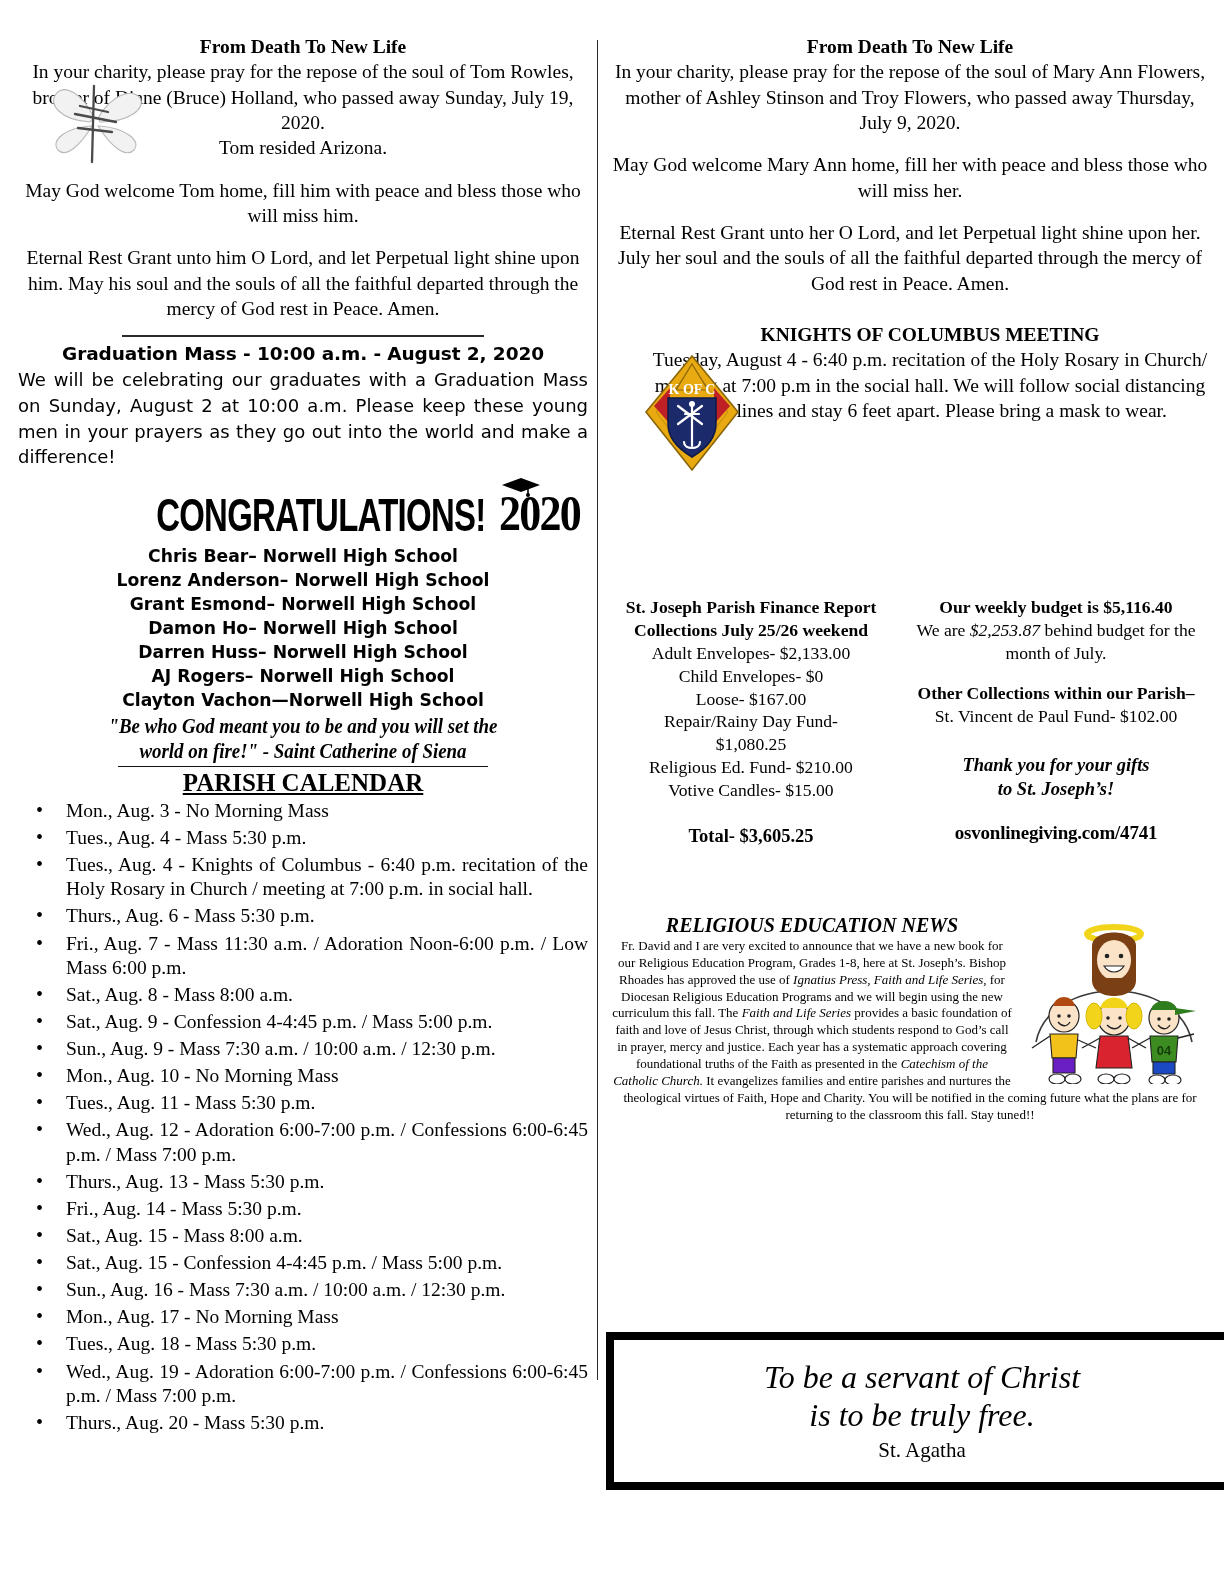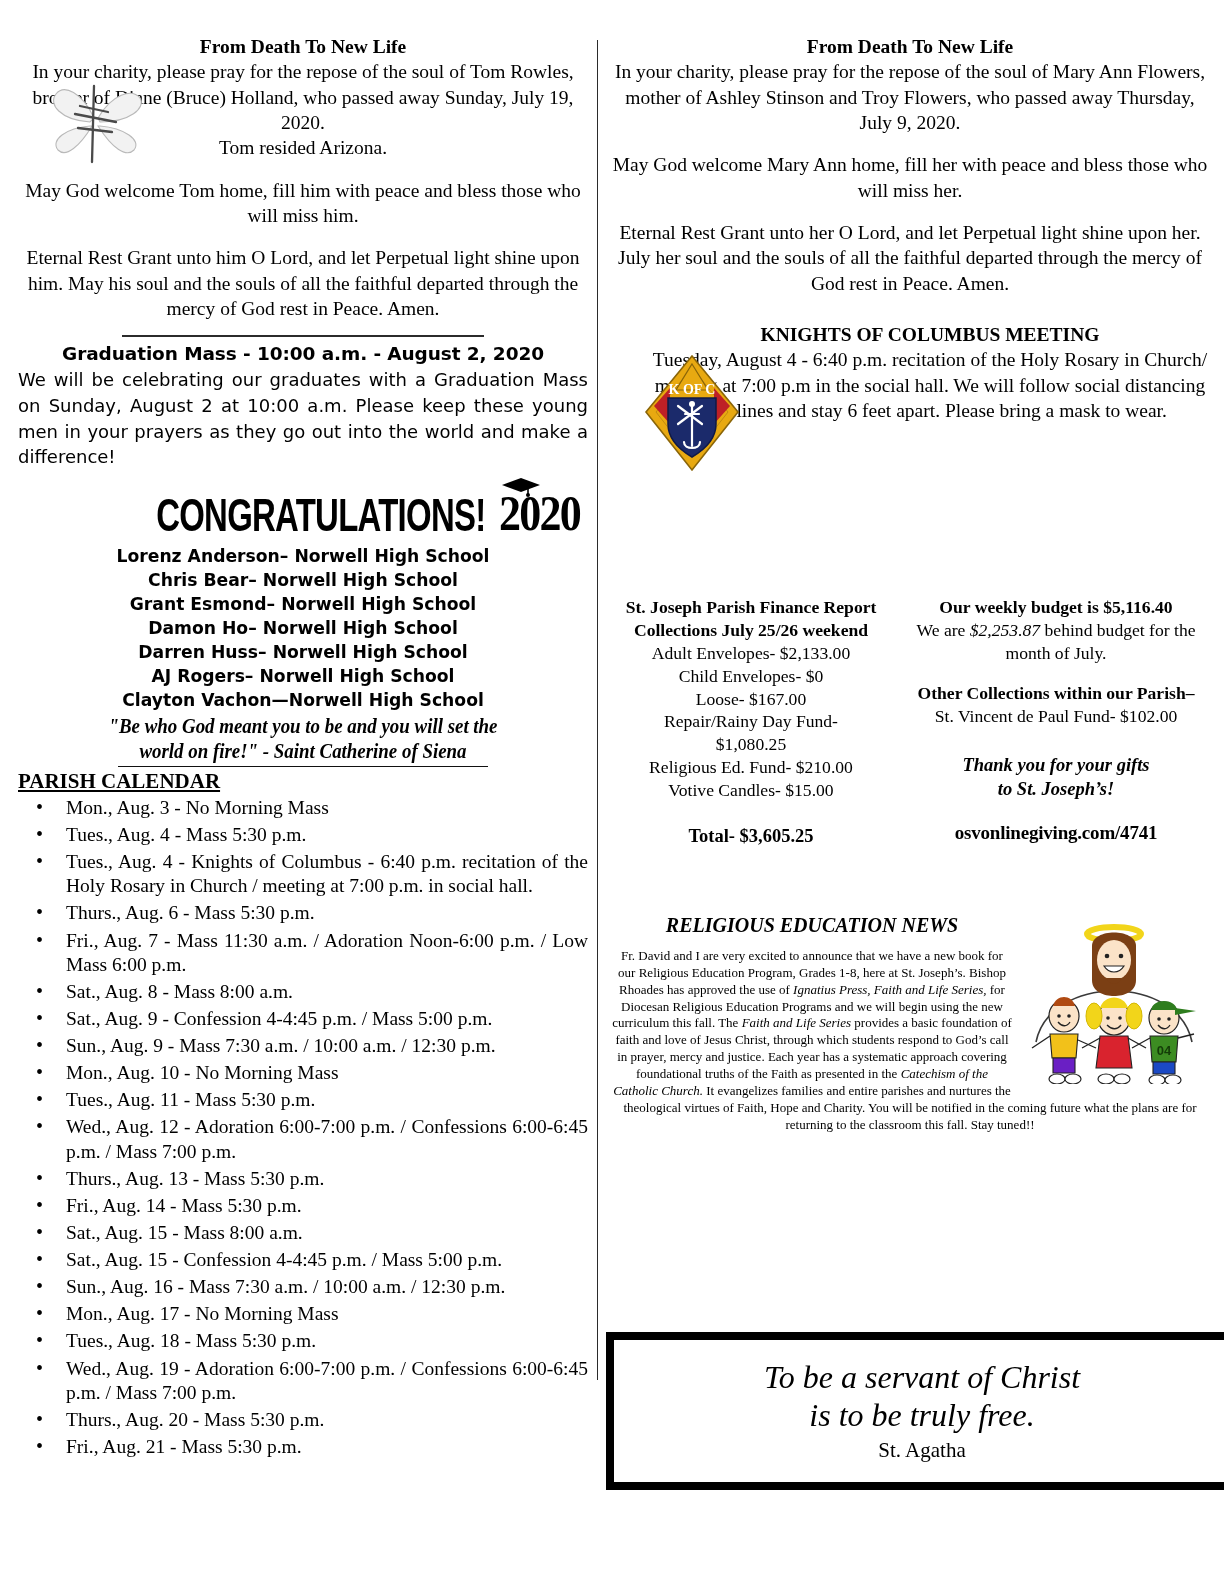--- a/index.html
+++ b/index.html
@@ -68,21 +68,21 @@
     font-weight: bold; font-style: italic; font-size: 21px;
     line-height: 1.18; text-align: center;
     transform: scaleX(0.90); transform-origin: center top;
     margin-top: 2px;
   }
   .hr-siena { width: 370px; height: 0; border-top: 1.8px solid #111;
               margin: 2px auto 2px auto; }
 
   
   .cal-title {
-    font-weight: bold; font-size: 21px;
+    text-align: center; font-weight: bold; font-size: 25px;
     text-decoration: underline; margin-bottom: 2px;
   }
   ul.cal { list-style: none; margin: 0; padding: 0; }
   ul.cal li {
     position: relative; padding-left: 48px;
     font-size: 19.5px; line-height: 1.26;
     text-align: justify; margin-bottom: 2.5px;
   }
   ul.cal li::before {
     content: "\2022"; position: absolute; left: 18px; top: -1px;
@@ -112,21 +112,21 @@
   .osv {
     font-weight: bold; font-size: 19px; margin-top: 20px;
     letter-spacing: -0.2px;
   }
   .total { font-weight: bold; font-size: 18.5px; margin-top: 22px; }
 
   
   .re-wrap { position: relative; margin-top: 66px; }
   .re-head {
     font-weight: bold; font-style: italic; font-size: 20px;
-    text-align: center; margin-bottom: 11px; padding-right: 60px;
+    text-align: center; margin-bottom: 1px; padding-right: 60px;
   }
   .re-art {
     float: right; width: 188px; height: 168px;
     shape-outside: margin-box; margin: 2px 0 2px 8px;
   }
   .re-body { font-size: 13px; line-height: 1.30; text-align: center; }
   .re-body i { font-style: italic; }
 
   
   .quote-box {
@@ -191,22 +191,22 @@
         <svg class="cap" viewBox="0 0 40 20">
           <polygon points="20,1 39,8 20,15 1,8" fill="#000"></polygon>
           <path d="M27 11 L27 17" stroke="#000" stroke-width="1.6"></path>
           <circle cx="27" cy="18" r="2" fill="#000"></circle>
         </svg>
         <div class="year-num">2020</div>
       </div>
     </div>
 
     <div class="grads">
+      <div>Chris Bear– Norwell High School</div>
       <div>Lorenz Anderson– Norwell High School</div>
-      <div>Chris Bear– Norwell High School</div>
       <div>Grant Esmond– Norwell High School</div>
       <div>Damon Ho– Norwell High School</div>
       <div>Darren Huss– Norwell High School</div>
       <div>AJ Rogers– Norwell High School</div>
       <div>Clayton Vachon—Norwell High School</div>
     </div>
 
     <div class="siena">
       <div>"Be who God meant you to be and you will set the</div>
       <div>world on fire!" - Saint Catherine of Siena</div>
@@ -228,21 +228,20 @@
       <li>Wed., Aug. 12 - Adoration 6:00-7:00 p.m. / Confessions 6:00-6:45 p.m.  / Mass 7:00 p.m.</li>
       <li>Thurs., Aug. 13 - Mass 5:30 p.m.</li>
       <li>Fri., Aug. 14 - Mass 5:30 p.m.</li>
       <li>Sat., Aug. 15 - Mass 8:00 a.m.</li>
       <li>Sat., Aug. 15 - Confession 4-4:45 p.m. / Mass 5:00 p.m.</li>
       <li>Sun., Aug. 16 - Mass 7:30 a.m. / 10:00 a.m. / 12:30 p.m.</li>
       <li>Mon., Aug. 17 - No Morning Mass</li>
       <li>Tues., Aug. 18 - Mass 5:30  p.m.</li>
       <li>Wed., Aug. 19 - Adoration 6:00-7:00 p.m. / Confessions 6:00-6:45 p.m.  / Mass 7:00 p.m.</li>
       <li>Thurs., Aug. 20 - Mass 5:30 p.m.</li>
-      <li>Fri., Aug. 21 - Mass 5:30 p.m.</li>
     </ul>
   </div>
 
   <div class="col-right">
 
     <div class="obit">
       <div style="font-weight:bold">From Death To New Life</div>
       <div>In your charity, please pray for the repose of the soul of Mary Ann Flowers, mother of Ashley Stinson and Troy Flowers, who passed away Thursday, July 9, 2020.</div>
       <div class="gap"></div>
       <div>May God welcome Mary Ann home, fill her with peace and bless those who will miss her.</div>

